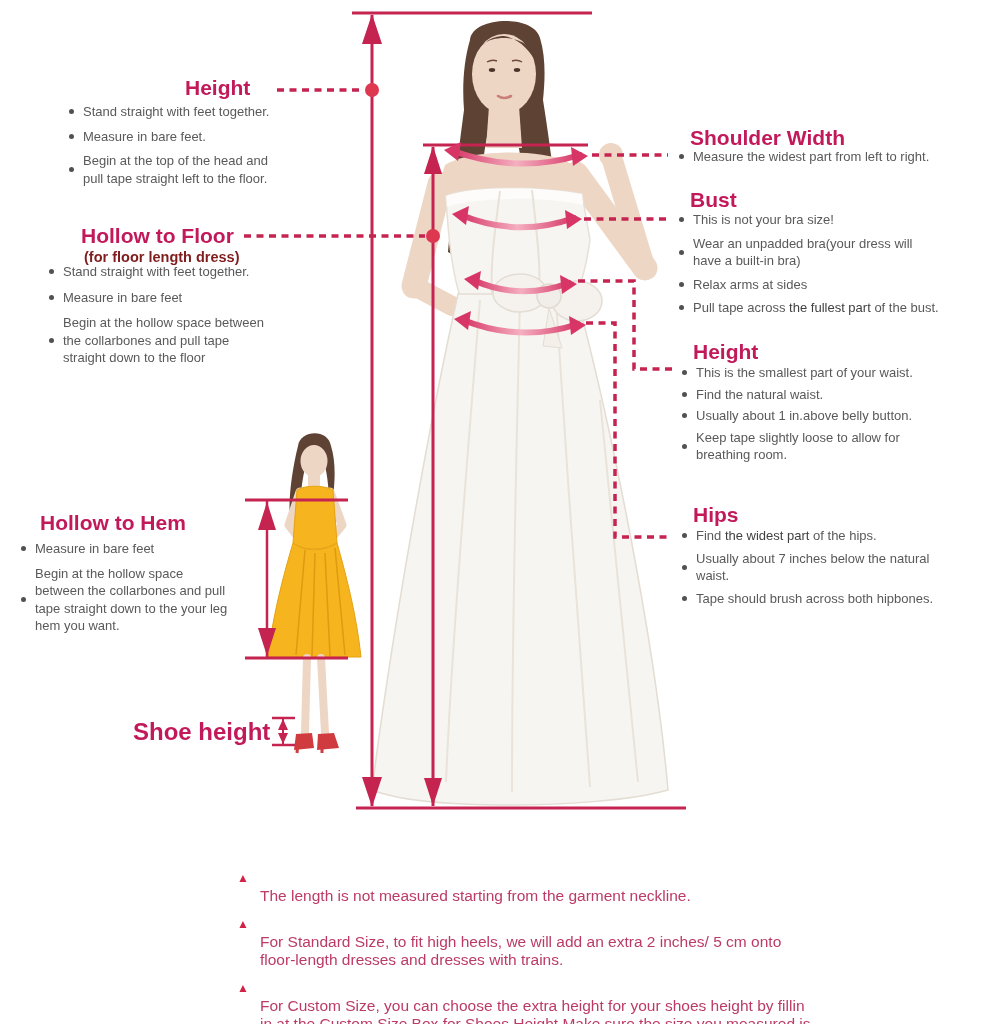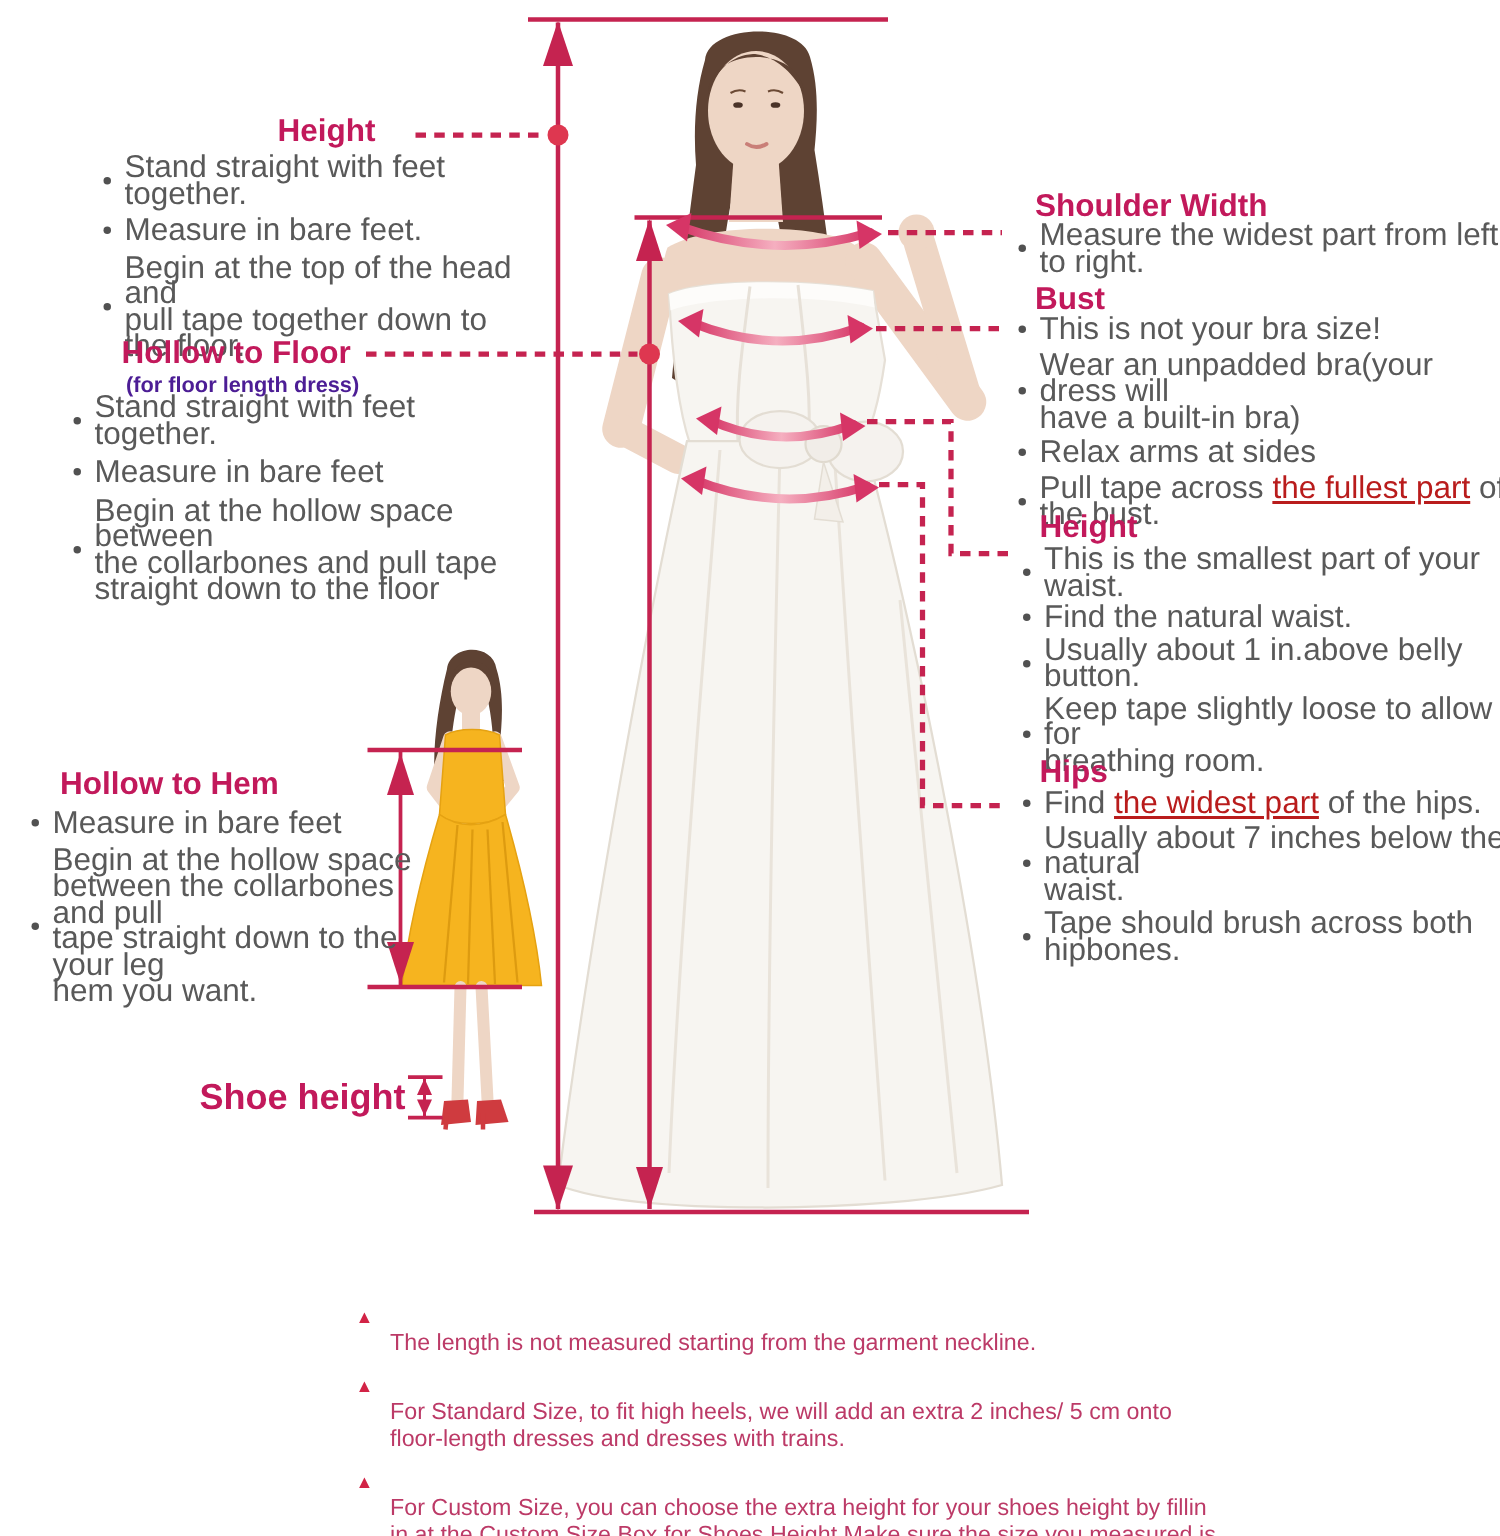--- a/index.html
+++ b/index.html
@@ -1,28 +1,28 @@
 <!DOCTYPE html>
 <html><head>
 <meta charset="utf-8">
 <style>
   html,body{margin:0;padding:0;background:#ffffff;}
   #canvas{position:relative;width:1000px;height:1024px;background:#fff;
     font-family:"Liberation Sans",sans-serif;overflow:hidden;}
   #art{position:absolute;left:0;top:0;width:1000px;height:1024px;}
   .sec{position:absolute;}
   .h{color:#C2195B;font-weight:700;font-size:21px;line-height:23px;margin:0;white-space:nowrap;}
-  .sub{color:#4c1d95;font-weight:700;font-size:14.5px;line-height:16px;margin-top:2px;white-space:nowrap;}
-  .blist{list-style:none;margin:0;padding:0;font-size:21px;line-height:17.5px;color:#595959;}
+  .sub{color:#7f1d1d;font-weight:700;font-size:14.5px;line-height:16px;margin-top:2px;white-space:nowrap;}
+  .blist{list-style:none;margin:0;padding:0;font-size:13px;line-height:17.5px;color:#595959;}
   .blist li{position:relative;padding-left:17px;white-space:pre-line;}
   .blist li::before{content:"";position:absolute;left:3px;top:50%;margin-top:-2.5px;
     width:5px;height:5px;border-radius:50%;background:#515151;}
   .mb7 li{margin-bottom:7px}.mb8 li{margin-bottom:8px}.mb6 li{margin-bottom:6px}
   .mb5 li{margin-bottom:5px}.mb4 li{margin-bottom:4px}
-  .hl{color:#b91c1c;text-decoration:underline;}
+  .hl{color:#404040;}
   #notes{position:absolute;left:237px;top:869px;width:600px;}
   .note{position:relative;padding-left:23px;margin-bottom:10px;color:#BC3A67;
     font-size:15.5px;line-height:18px;white-space:pre-line;}
   .note .tri{position:absolute;left:0;top:2px;color:#D22346;font-size:12px;line-height:14px;}
 </style>
 </head>
 <body>
 
 <div id="canvas">
 
@@ -167,21 +167,21 @@
   </g>
 </svg>
 
 <div class="sec" style="left:185px;top:76px;">
   <h2 class="h">Height</h2>
 </div>
 <ul class="blist mb7 sec" style="left:66px;top:103px;width:285px;">
   <li>Stand straight with feet together.</li>
   <li>Measure in bare feet.</li>
   <li>Begin at the top of the head and
-pull tape together down to the floor.</li>
+pull tape straight left to the floor.</li>
 </ul>
 
 <div class="sec" style="left:81px;top:224px;">
   <h2 class="h">Hollow to Floor</h2>
   <div class="sub" style="margin-left:3px;">(for floor length dress)</div>
 </div>
 <ul class="blist mb8 sec" style="left:46px;top:263px;width:300px;">
   <li>Stand straight with feet together.</li>
   <li>Measure in bare feet</li>
   <li>Begin at the hollow space between

